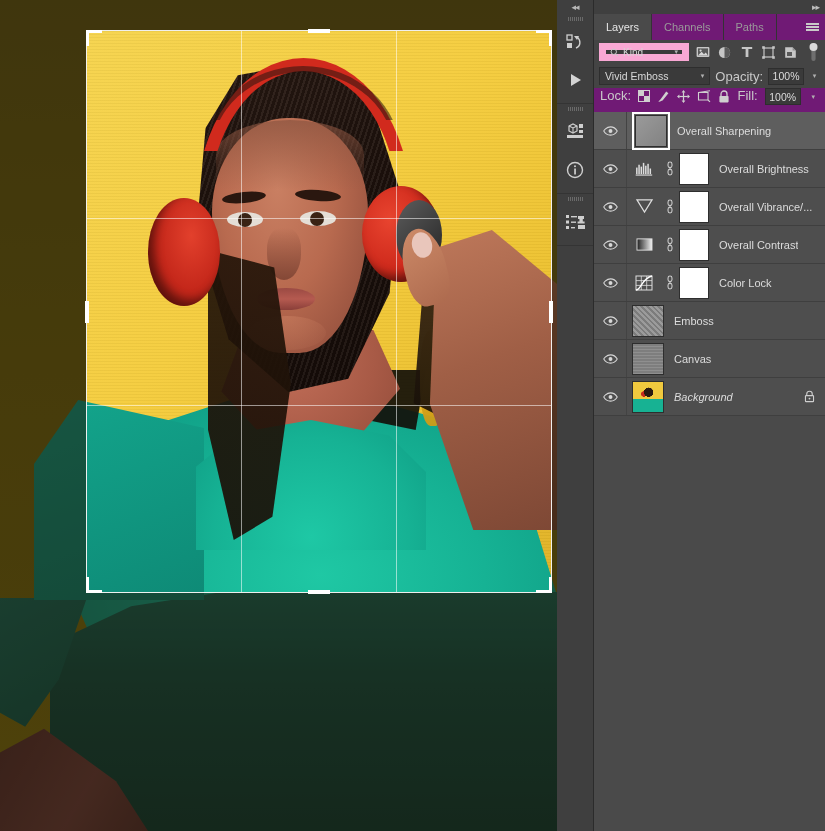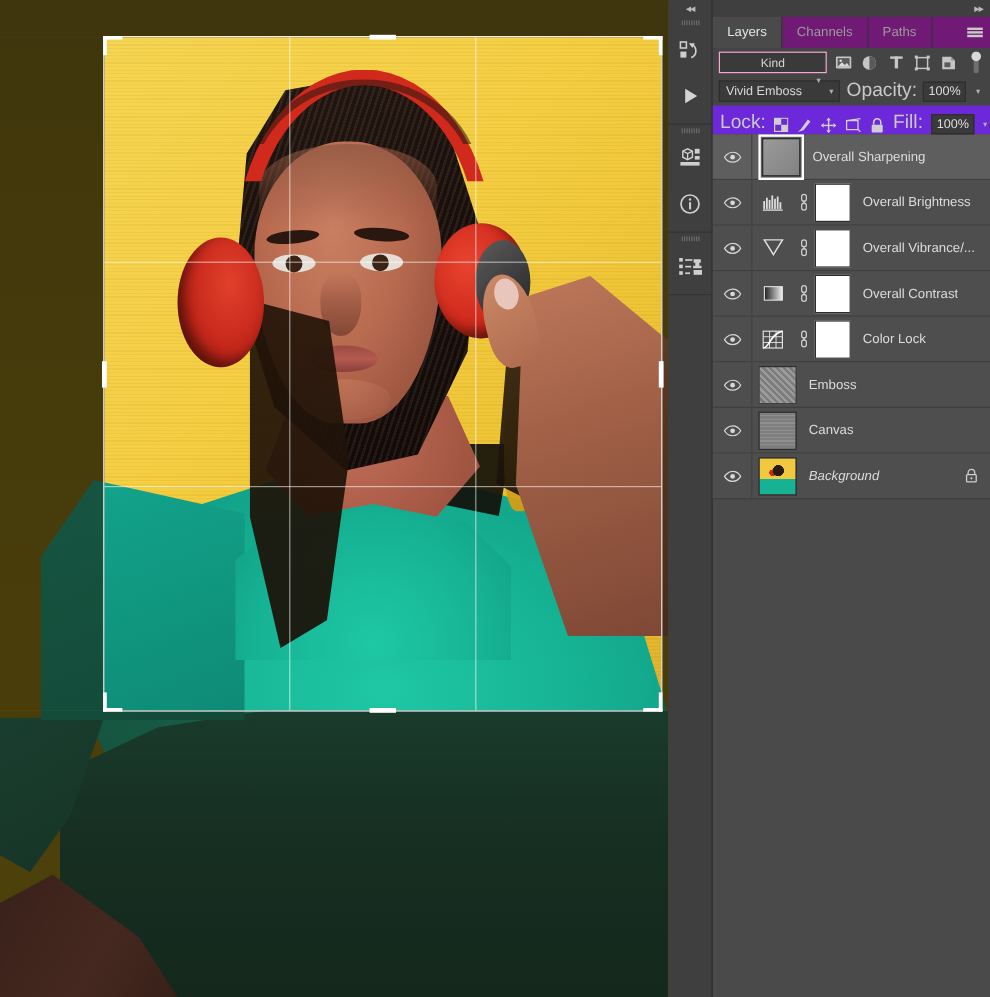--- a/index.html
+++ b/index.html
@@ -276,52 +276,52 @@
     position:absolute; right:6px; top:0; bottom:0;
     display:flex; align-items:center; cursor:pointer;
   }
   #tab-menu span { display:block; width:13px; height:1.5px; background:#c9c9c9; margin:1.5px 0; }
 
   #filter-row {
     height:24px; display:flex; align-items:center; gap:5px;
     padding:0 5px; background:#444;
   }
   #kind-select {
-    width:90px; height:18px; background:#3a3a3a; border:1px solid #f9a8d4;
+    width:90px; height:18px; background:#3a3a3a; border:7px solid #f9a8d4;
     display:flex; align-items:center; gap:4px; padding:0 4px;
-    color:#d6d6d6; font-size:10px; cursor:pointer; position:relative;flex-direction:column;
+    color:#d6d6d6; font-size:10px; cursor:pointer; position:relative;
   }
   #kind-select .caret { margin-left:auto; font-size:7px; color:#b0b0b0; }
   .fbtn { width:17px; height:17px; display:flex; align-items:center; justify-content:center; cursor:pointer; }
   #filter-toggle {
     margin-left:auto; width:12px; height:18px; display:flex; align-items:center; cursor:pointer;
   }
 
   .mode-row {
     height:24px; display:flex; align-items:center; gap:5px; padding:0 5px;
     background:#444;
   }
   #blend-select {
     width:130px; height:18px; background:#3a3a3a; border:1px solid #2e2e2e;
     display:flex; align-items:center; padding:0 5px; color:#d8d8d8;
     font-size:10.5px; cursor:pointer;
   }
   #blend-select .caret { margin-left:auto; font-size:7px; color:#b0b0b0; }
-  .fld-label { font-size:16px; color:#c8c8c8; }
+  .fld-label { font-size:13px; color:#c8c8c8; }
   .numbox {
     height:17px; min-width:36px; background:#3a3a3a; border:1px solid #2e2e2e;
     display:flex; align-items:center; justify-content:center; color:#dcdcdc;
     font-size:10.5px; padding:0 3px; cursor:text;
   }
   .spin { width:13px; height:17px; display:flex; align-items:center; justify-content:center;
           color:#b0b0b0; font-size:7px; cursor:pointer; }
 
   #lock-row {
-    height:24px; display:flex; align-items:flex-end; gap:7px; padding:0 6px;
-    background:#6d28d9;
+    height:24px; display:flex; align-items:flex-start; gap:7px; padding:0 6px;
+    background:#701a75;
   }
   #lock-row .lbtn { width:14px; height:16px; display:flex; align-items:center; justify-content:center; cursor:pointer; }
 
   #layer-list { background:#4a4a4a; }
   .layer-row {
     height:38px; display:flex; align-items:center;
     border-bottom:1px solid #3f3f3f;
     background:#4e4e4e;
     cursor:pointer;
   }

